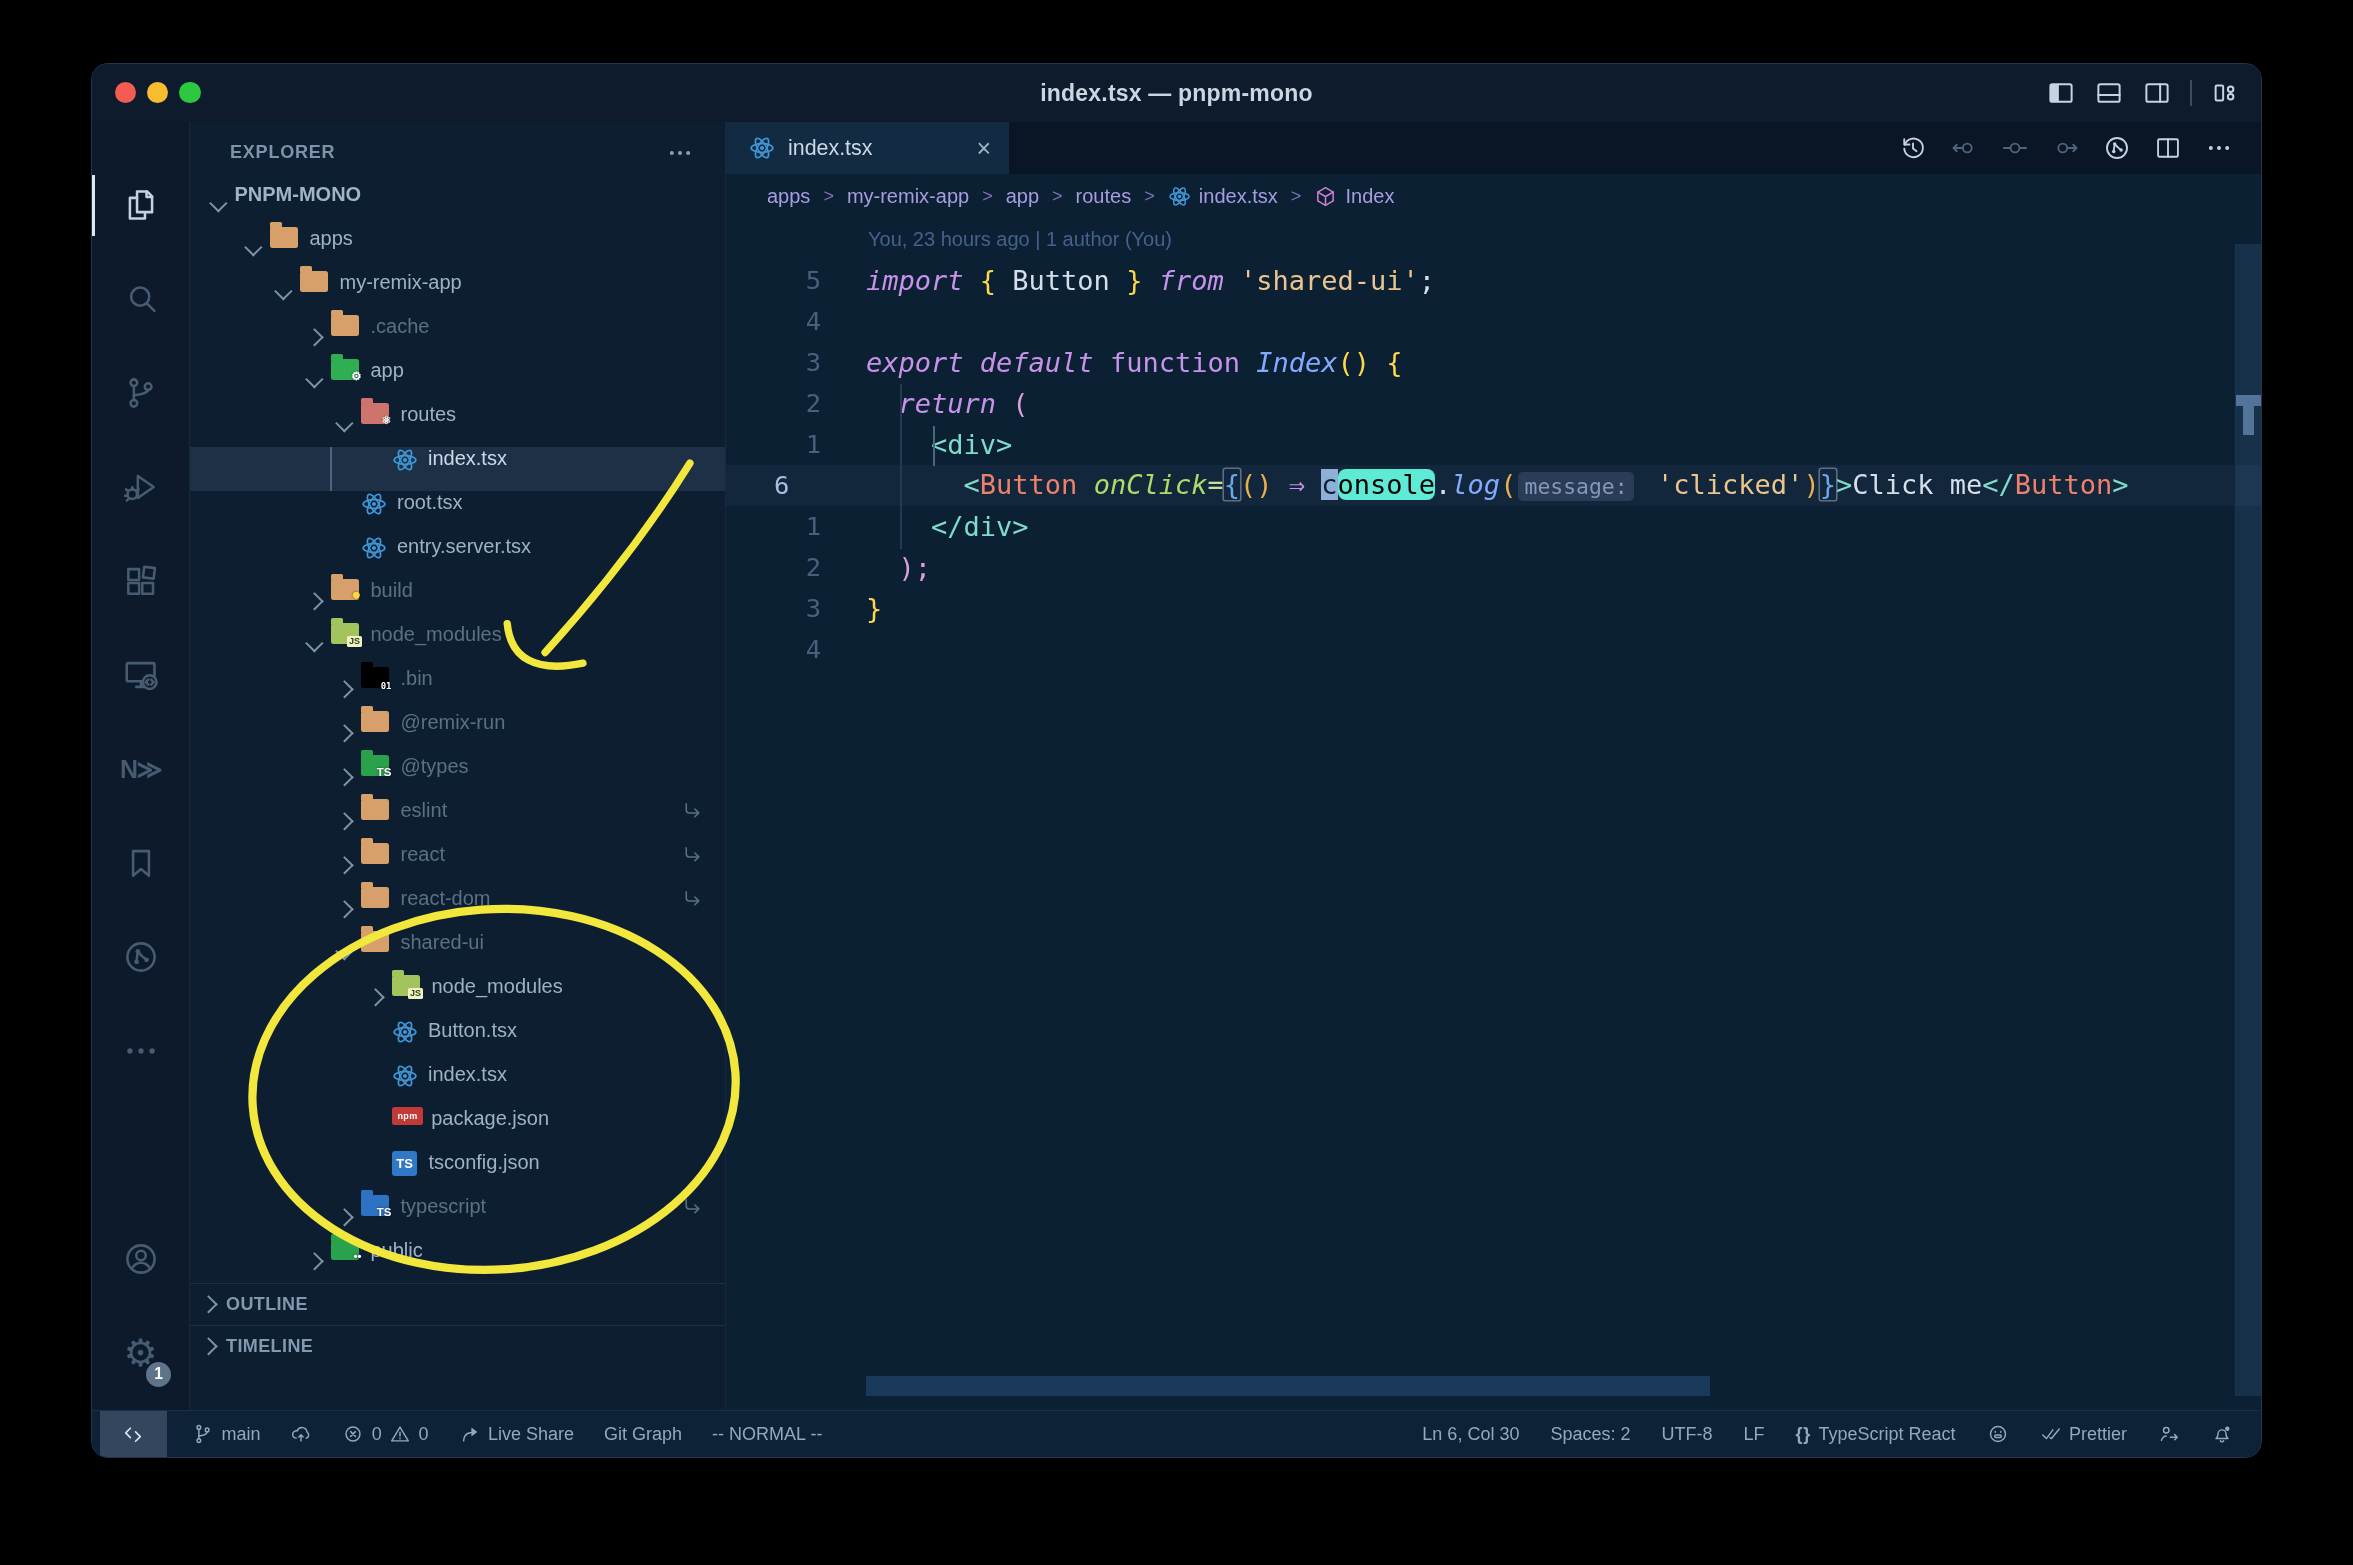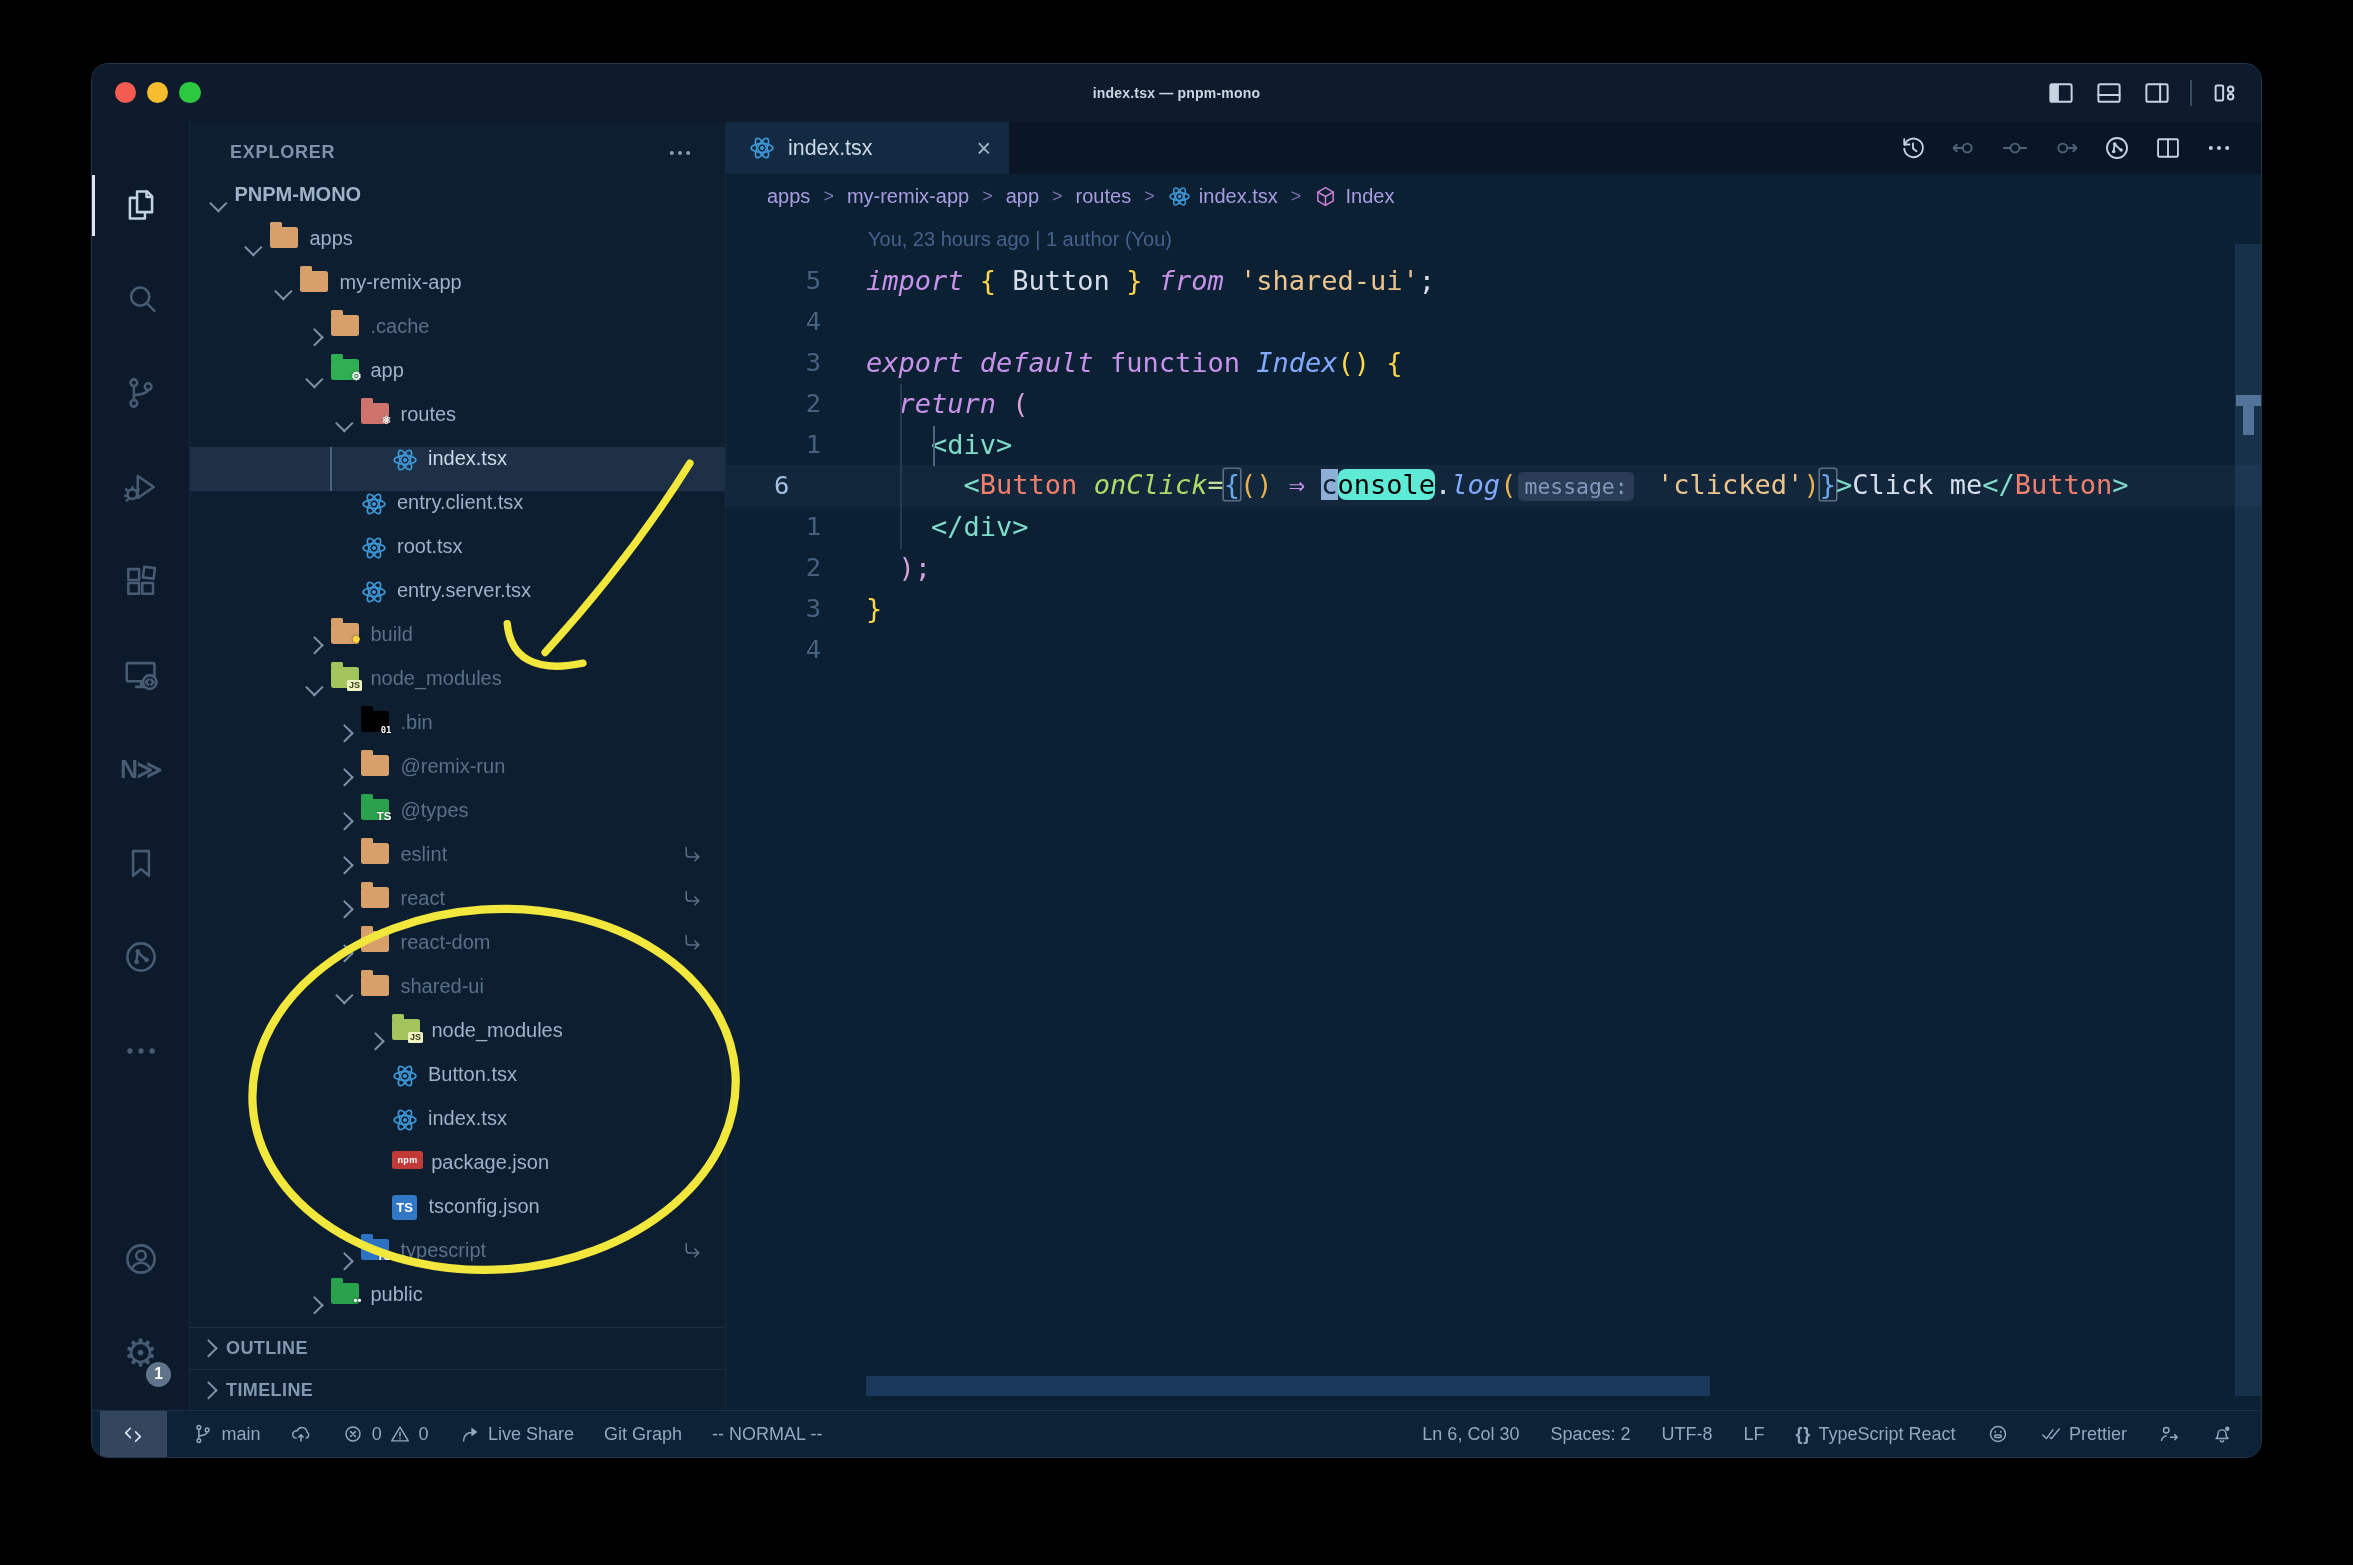--- a/index.html
+++ b/index.html
@@ -5,21 +5,21 @@
   html,body{margin:0;padding:0;background:#000;width:2354px;height:1565px;overflow:hidden;
     font-family:"Liberation Sans",sans-serif;-webkit-font-smoothing:antialiased;}
   #window{position:absolute;left:91px;top:63px;width:2169px;height:1393px;background:#0c1f33;
     border-radius:16.5px;overflow:hidden;box-shadow:0 25px 74px rgba(0,0,0,.8);border:0.8px solid #23364c;}
   
   .titlebar{position:absolute;top:0;left:0;right:0;height:58px;background:#0d1b2c;display:flex;
     align-items:center;justify-content:center;border-bottom:0.8px solid #152639;}
   .lights{position:absolute;left:23px;top:18px;display:flex;gap:10.7px;}
   .light{width:21.4px;height:21.4px;border-radius:50%;}
   .l-close{background:#f45c52;} .l-min{background:#f8bd2f;} .l-max{background:#2bc840;}
-  .wtitle{font-size:14px;color:#ccd6e2;font-weight:bold;letter-spacing:0.2px;}
+  .wtitle{font-size:23px;color:#ccd6e2;font-weight:bold;letter-spacing:0.2px;}
   .wctrl{position:absolute;right:21.4px;top:0;height:58px;display:flex;align-items:center;gap:18px;color:#c6d4e2;}
   .wctrl .ic svg{width:30px;height:30px;} .wsep{width:1.6px;height:26px;background:#3a4c60;}
   
   .main{position:absolute;top:58px;bottom:46px;left:0;right:0;display:flex;}
   
   .activitybar{width:97px;background:#0c1a2b;border-right:0.8px solid #16293e;position:relative;flex:none;}
   .abitems{position:absolute;top:36px;left:0;right:0;}
   .abitem{height:94px;display:flex;align-items:center;justify-content:center;color:#475c72;position:relative;}
   .abitem svg{width:38px;height:38px;}
   .abitem.active{color:#c3d3e3;}
@@ -353,31 +353,20 @@
           </div>
           <div class="trow   " style="padding-left:171px">
             <span class="ri">
               <svg viewBox="0 0 24 24" fill="none" stroke="currentColor" stroke-width="1.6" stroke-linecap="round" stroke-linejoin="round">
                 <circle cx="12" cy="12" r="1.9" fill="currentColor" stroke="none"></circle>
                 <ellipse cx="12" cy="12" rx="10" ry="4"></ellipse>
                 <ellipse cx="12" cy="12" rx="10" ry="4" transform="rotate(60 12 12)"></ellipse>
                 <ellipse cx="12" cy="12" rx="10" ry="4" transform="rotate(120 12 12)"></ellipse>
               </svg>
             </span>
-     <span>entry.client.tsx</span>
-          </div>
-          <div class="trow   " style="padding-left:171px">
-            <span class="ri">
-              <svg viewBox="0 0 24 24" fill="none" stroke="currentColor" stroke-width="1.6" stroke-linecap="round" stroke-linejoin="round">
-                <circle cx="12" cy="12" r="1.9" fill="currentColor" stroke="none"></circle>
-                <ellipse cx="12" cy="12" rx="10" ry="4"></ellipse>
-                <ellipse cx="12" cy="12" rx="10" ry="4" transform="rotate(60 12 12)"></ellipse>
-                <ellipse cx="12" cy="12" rx="10" ry="4" transform="rotate(120 12 12)"></ellipse>
-              </svg>
-            </span>
      <span>root.tsx</span>
           </div>
           <div class="trow   " style="padding-left:171px">
             <span class="ri">
               <svg viewBox="0 0 24 24" fill="none" stroke="currentColor" stroke-width="1.6" stroke-linecap="round" stroke-linejoin="round">
                 <circle cx="12" cy="12" r="1.9" fill="currentColor" stroke="none"></circle>
                 <ellipse cx="12" cy="12" rx="10" ry="4"></ellipse>
                 <ellipse cx="12" cy="12" rx="10" ry="4" transform="rotate(60 12 12)"></ellipse>
                 <ellipse cx="12" cy="12" rx="10" ry="4" transform="rotate(120 12 12)"></ellipse>
               </svg>

